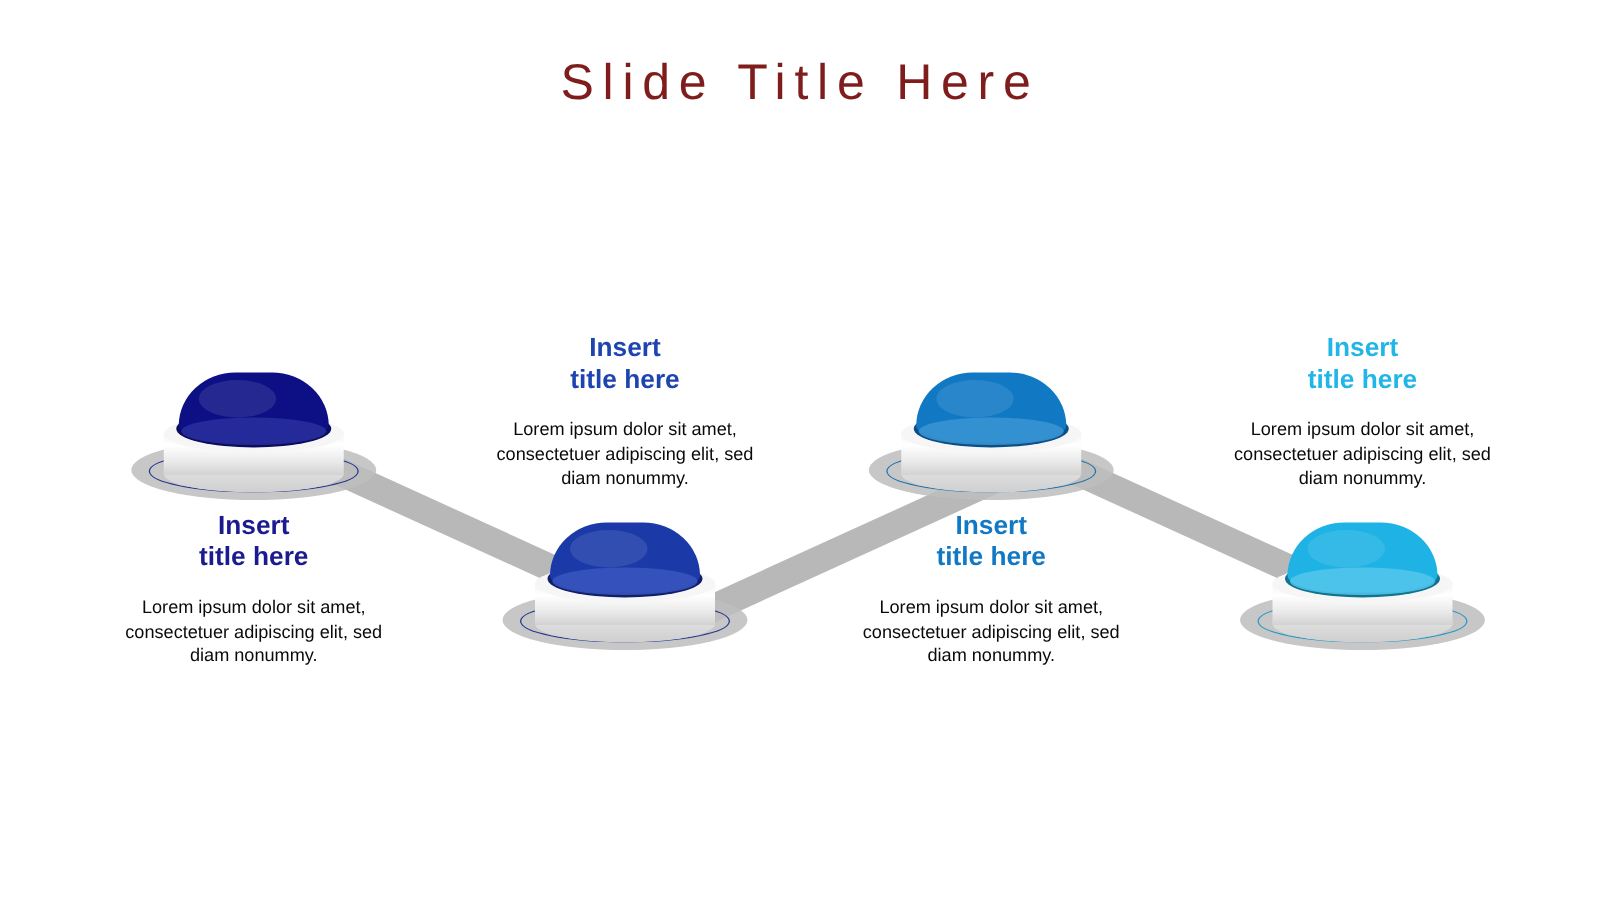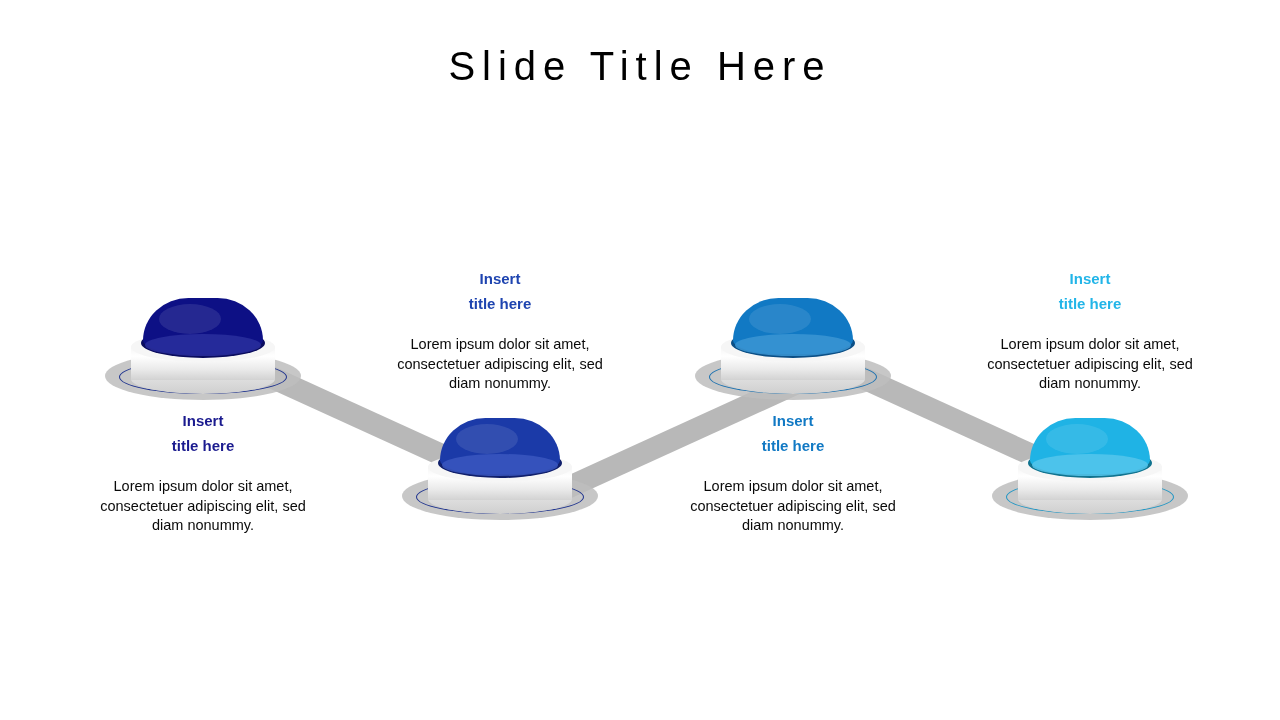--- a/index.html
+++ b/index.html
@@ -22,21 +22,21 @@
   
   #slide-title {
     position: absolute;
     left: 0;
     top: 42px;
     width: 1280px;
     text-align: center;
     font-size: 40px;
     font-weight: 400;
     letter-spacing: 7px;
-    color: #000000;
+    color: #7f1d1d;
     line-height: 1.2;
     white-space: nowrap;
   }
 
   
   .connector {
     position: absolute;
     background: #b8b8b8;
     transform-origin: 0 50%;
     z-index: 1;
@@ -149,21 +149,21 @@
   }
 
   
   .textblock {
     position: absolute;
     width: 230px;
     text-align: center;
     z-index: 3;
   }
   .textblock .tb-title {
-    font-size: 15px;
+    font-size: 21px;
     font-weight: bold;
     line-height: 25px;
     white-space: nowrap;
   }
   .textblock .tb-body {
     margin-top: 19px;
     font-size: 14.5px;
     line-height: 19.5px;
     color: #0a0a0a;
   }

